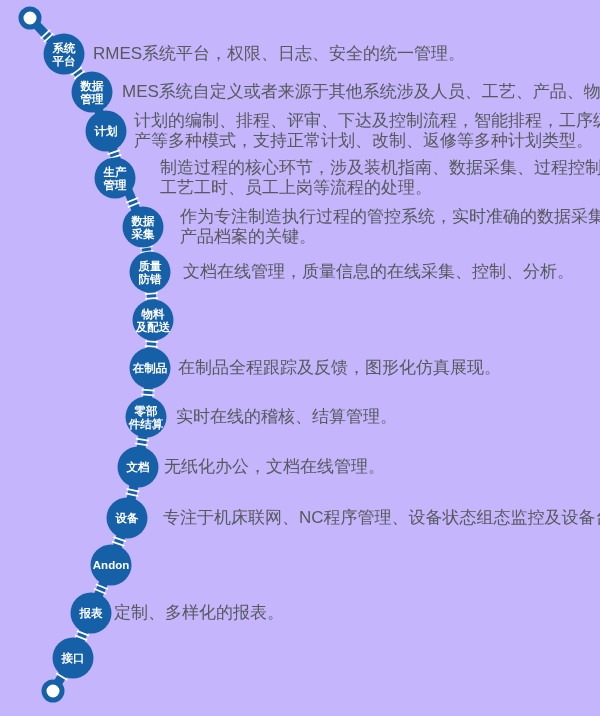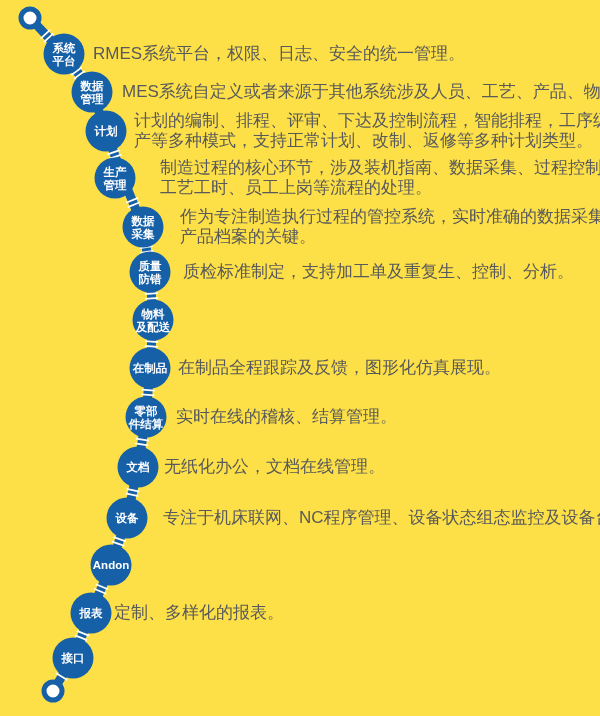--- a/index.html
+++ b/index.html
@@ -1,17 +1,17 @@
 <!DOCTYPE html>
 <html style="--blue: #1660a8;"><head>
 <meta charset="utf-8">
 <style>
   html,body{margin:0;padding:0;}
   body{font-family:"Liberation Sans","DejaVu Sans",sans-serif;}
-  .page{position:relative;width:600px;height:716px;background:#fde047;overflow:hidden;}
+  .page{position:relative;width:600px;height:716px;background:#c4b5fd;overflow:hidden;}
   #chain-svg{position:absolute;left:0;top:0;z-index:0;}
   .circle{
     position:absolute;z-index:2;width:41px;height:41px;border-radius:50%;
     background:var(--blue,#1660a8);color:#fff;
     transform:translate(-50%,-50%);
     display:flex;align-items:center;justify-content:center;
     text-align:center;font-weight:bold;font-size:11.5px;line-height:13px;
     white-space:pre;letter-spacing:0;
   }
   .ring{
@@ -104,20 +104,20 @@
   <div class="ring" style="left:53px;top:691px"></div>
 
   <div class="desc" style="left:93px;top:54px">RMES系统平台，权限、日志、安全的统一管理。</div>
   <div class="desc" style="left:122px;top:92px">MES系统自定义或者来源于其他系统涉及人员、工艺、产品、物料、质量等相关的数据建模和管理。</div>
   <div class="desc" style="left:134px;top:131px">计划的编制、排程、评审、下达及控制流程，智能排程，工序级计划，支持加工单及重复生
 产等多种模式，支持正常计划、改制、返修等多种计划类型。</div>
   <div class="desc" style="left:160px;top:178px">制造过程的核心环节，涉及装机指南、数据采集、过程控制、装配防错、质量控制、
 工艺工时、员工上岗等流程的处理。</div>
   <div class="desc" style="left:180px;top:227px">作为专注制造执行过程的管控系统，实时准确的数据采集是支持决策分析、完善
 产品档案的关键。</div>
-  <div class="desc" style="left:183px;top:272px">质检标准制定，支持加工单及重复生、控制、分析。</div>
+  <div class="desc" style="left:183px;top:272px">文档在线管理，质量信息的在线采集、控制、分析。</div>
   <div class="desc" style="left:178px;top:368px">在制品全程跟踪及反馈，图形化仿真展现。</div>
   <div class="desc" style="left:176px;top:417px">实时在线的稽核、结算管理。</div>
   <div class="desc" style="left:164px;top:467px">无纸化办公，文档在线管理。</div>
   <div class="desc" style="left:163px;top:518px">专注于机床联网、NC程序管理、设备状态组态监控及设备台账、维护保养、备品备件管理。</div>
   <div class="desc" style="left:114px;top:613px">定制、多样化的报表。</div>
 
 </div>
 
 </body></html>

